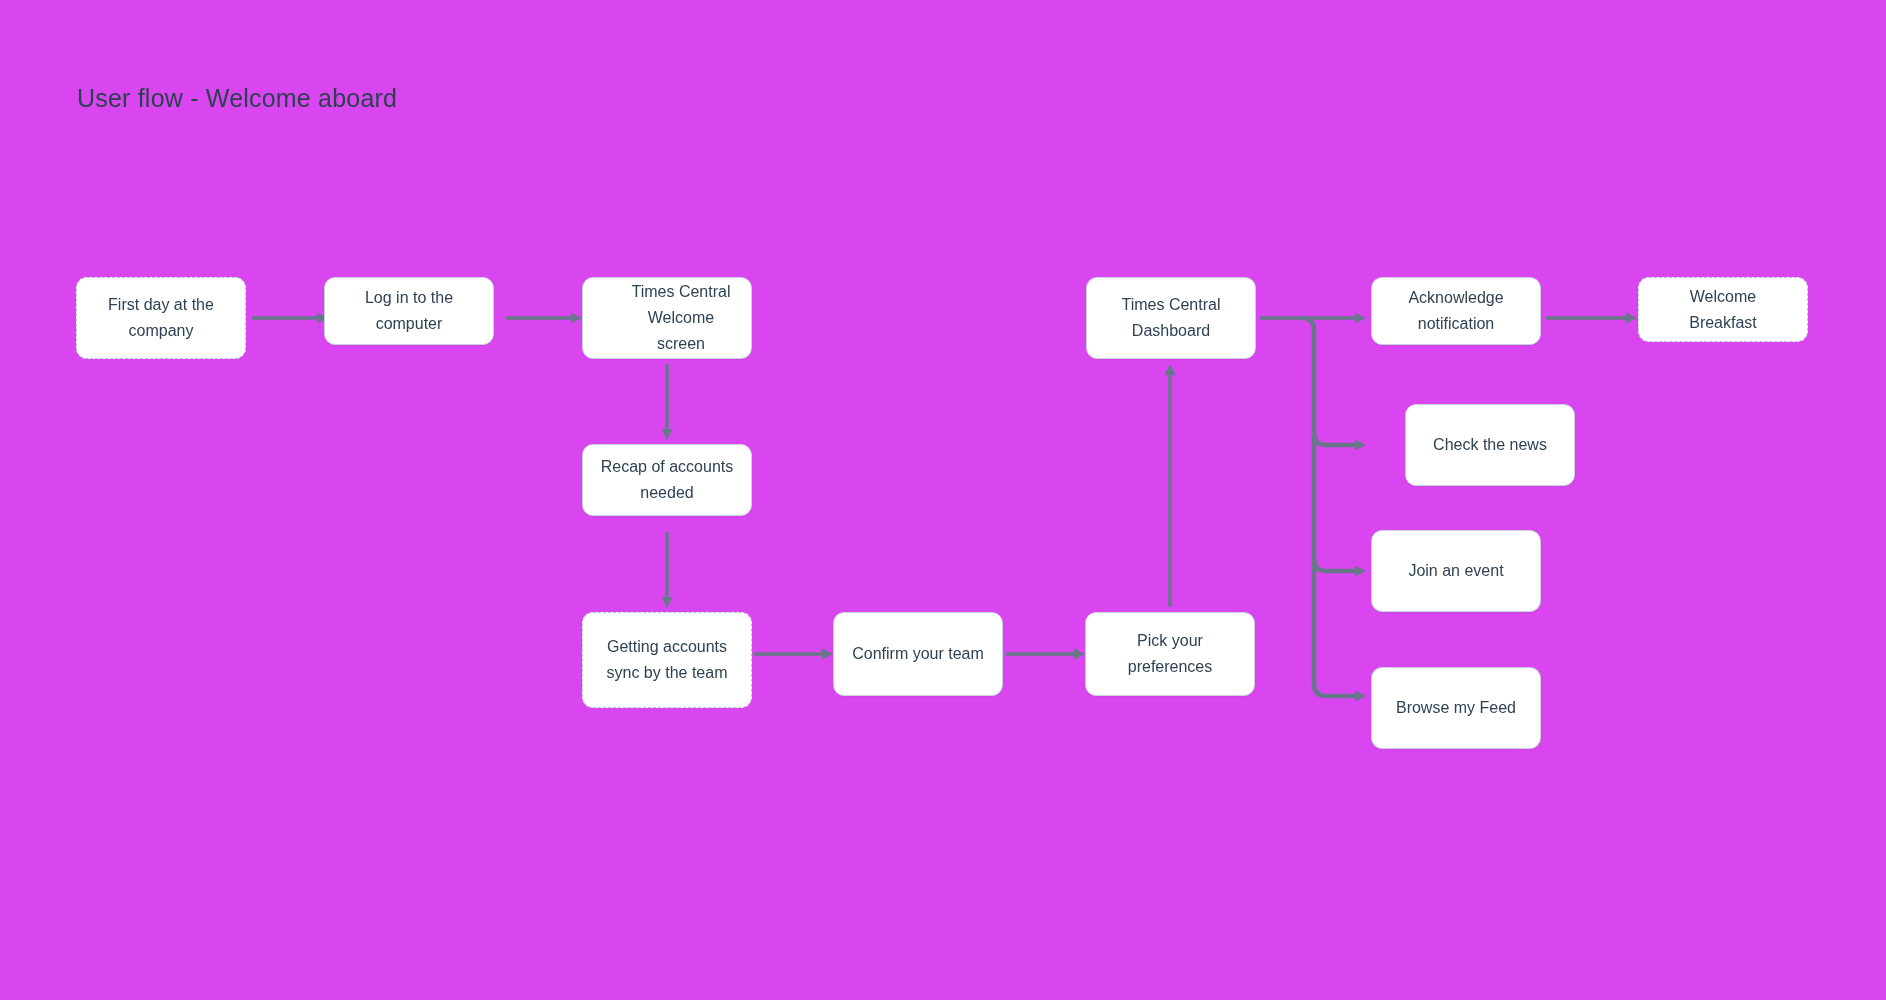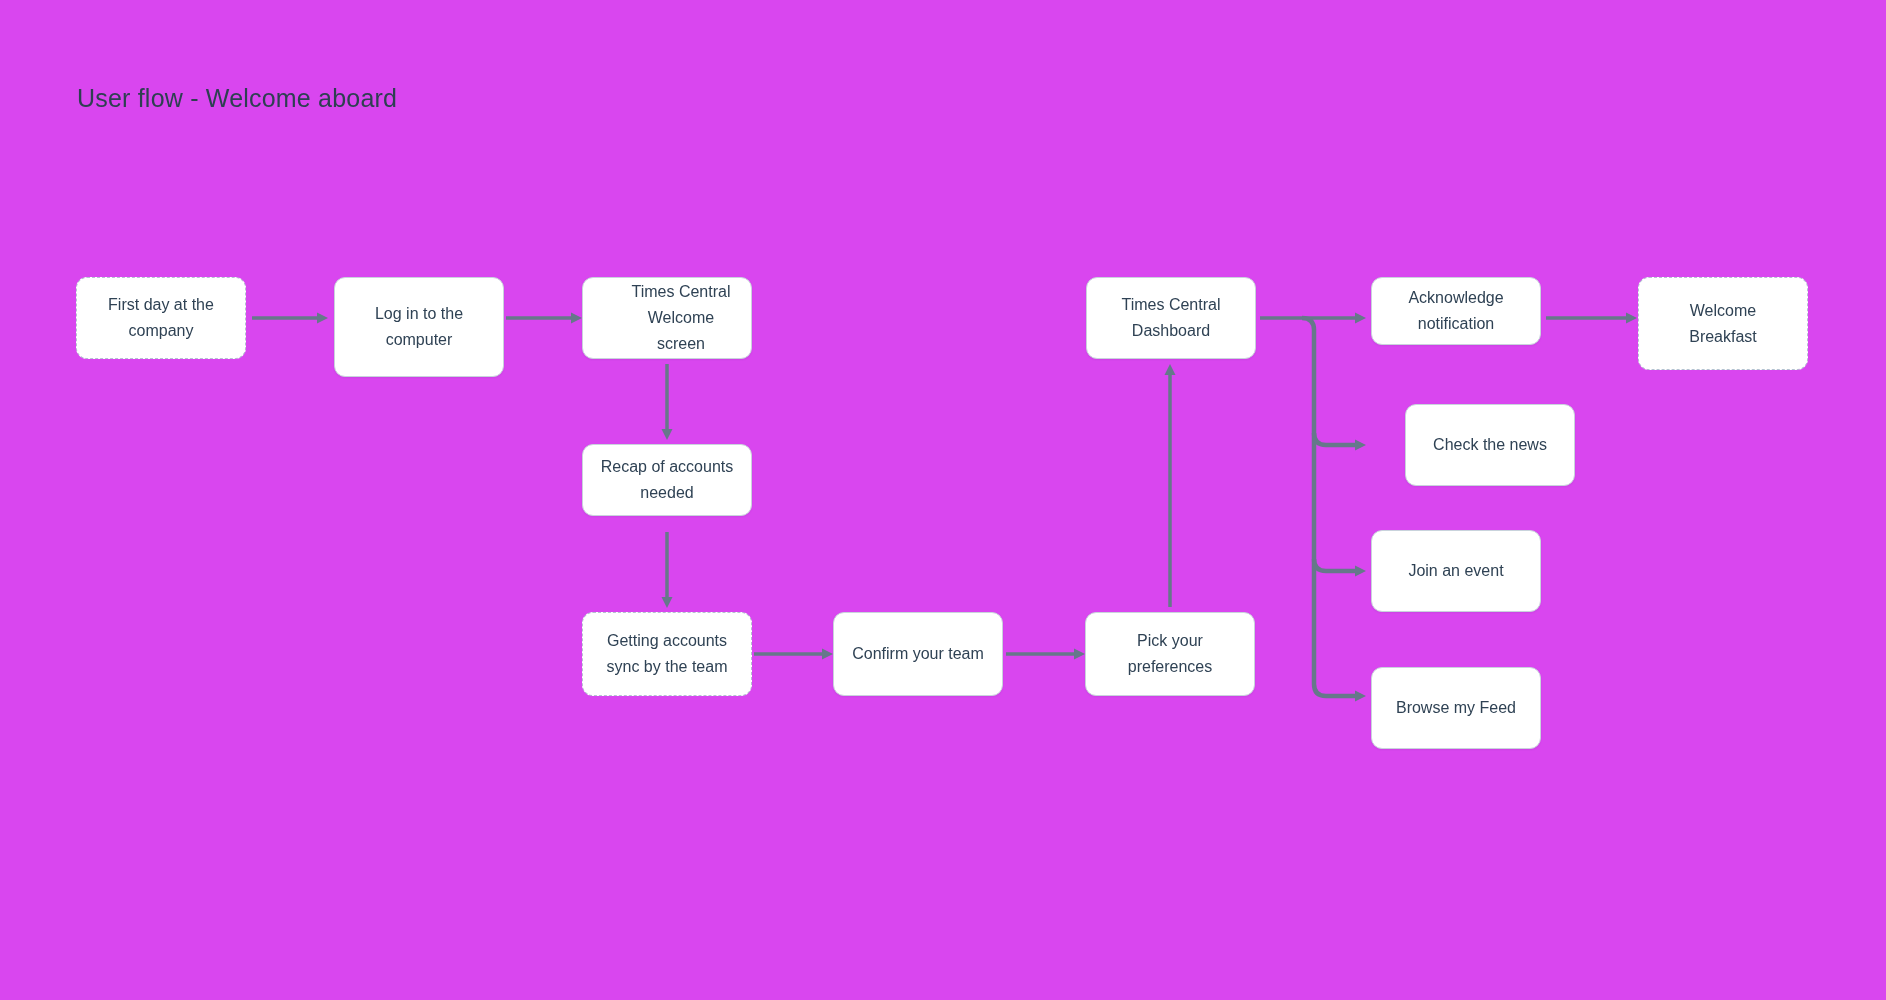--- a/index.html
+++ b/index.html
@@ -80,37 +80,37 @@
     <path d="M1260 318 H1356" stroke="#66788a" stroke-width="3.5" marker-end="url(#arrow)"></path>
     <path d="M1546 318 H1627" stroke="#66788a" stroke-width="3.5" marker-end="url(#arrow)"></path>
 
     <path d="M1302 318 Q1314 318 1314 330 V684 Q1314 696 1326 696 H1356" stroke="#66788a" stroke-width="4.5" stroke-linejoin="round" marker-end="url(#arrow)"></path>
     <path d="M1314 433 Q1314 445 1326 445 H1356" stroke="#66788a" stroke-width="4.5" stroke-linejoin="round" marker-end="url(#arrow)"></path>
     <path d="M1314 559 Q1314 571 1326 571 H1356" stroke="#66788a" stroke-width="4.5" stroke-linejoin="round" marker-end="url(#arrow)"></path>
   </svg>
 
   <div class="node dashed" style="left:76px; top:277px; height:82px;">First day at the company</div>
 
-  <div class="node solid" style="left:334px; top:277px; height:100px;">Log in to the computer</div>
+  <div class="node solid" style="left:324px; top:277px; height:68px;">Log in to the computer</div>
 
   <div class="node solid" style="left:582px; top:277px; height:82px;padding-left:43px;">Times Central Welcome screen</div>
 
   <div class="node solid" style="left:582px; top:444px; height:72px;">Recap of accounts needed</div>
 
-  <div class="node dashed" style="left:582px; top:612px; height:84px;">Getting accounts sync by the team</div>
+  <div class="node dashed" style="left:582px; top:612px; height:96px;">Getting accounts sync by the team</div>
 
   <div class="node solid loose-pad" style="left:833px; top:612px; height:84px;">Confirm your team</div>
 
   <div class="node solid" style="left:1085px; top:612px; height:84px;">Pick your preferences</div>
 
   <div class="node solid" style="left:1086px; top:277px; height:82px;">Times Central Dashboard</div>
 
   <div class="node solid" style="left:1371px; top:277px; height:68px;">Acknowledge notification</div>
 
-  <div class="node dashed tight-pad" style="left:1638px; top:277px; height:93px;">Welcome Breakfast</div>
+  <div class="node dashed tight-pad" style="left:1638px; top:277px; height:65px;">Welcome Breakfast</div>
 
   <div class="node solid" style="left:1371px; top:404px; height:82px;margin-left:34px;">Check the news</div>
 
   <div class="node solid" style="left:1371px; top:530px; height:82px;">Join an event</div>
 
   <div class="node solid" style="left:1371px; top:655px; height:82px;margin-top:12px;">Browse my Feed</div>
 
 </div>
 
 </body></html>

